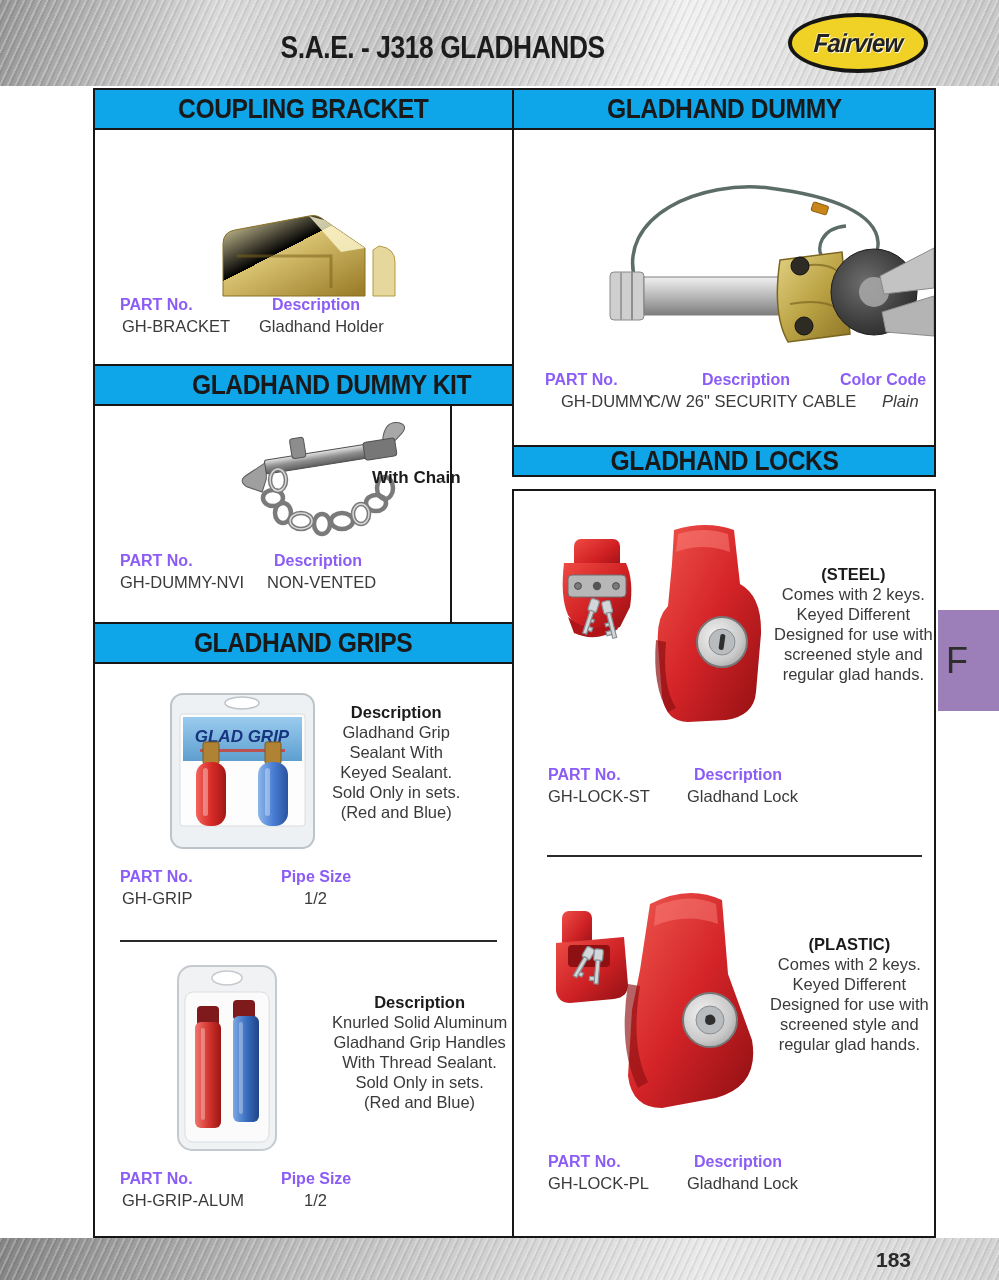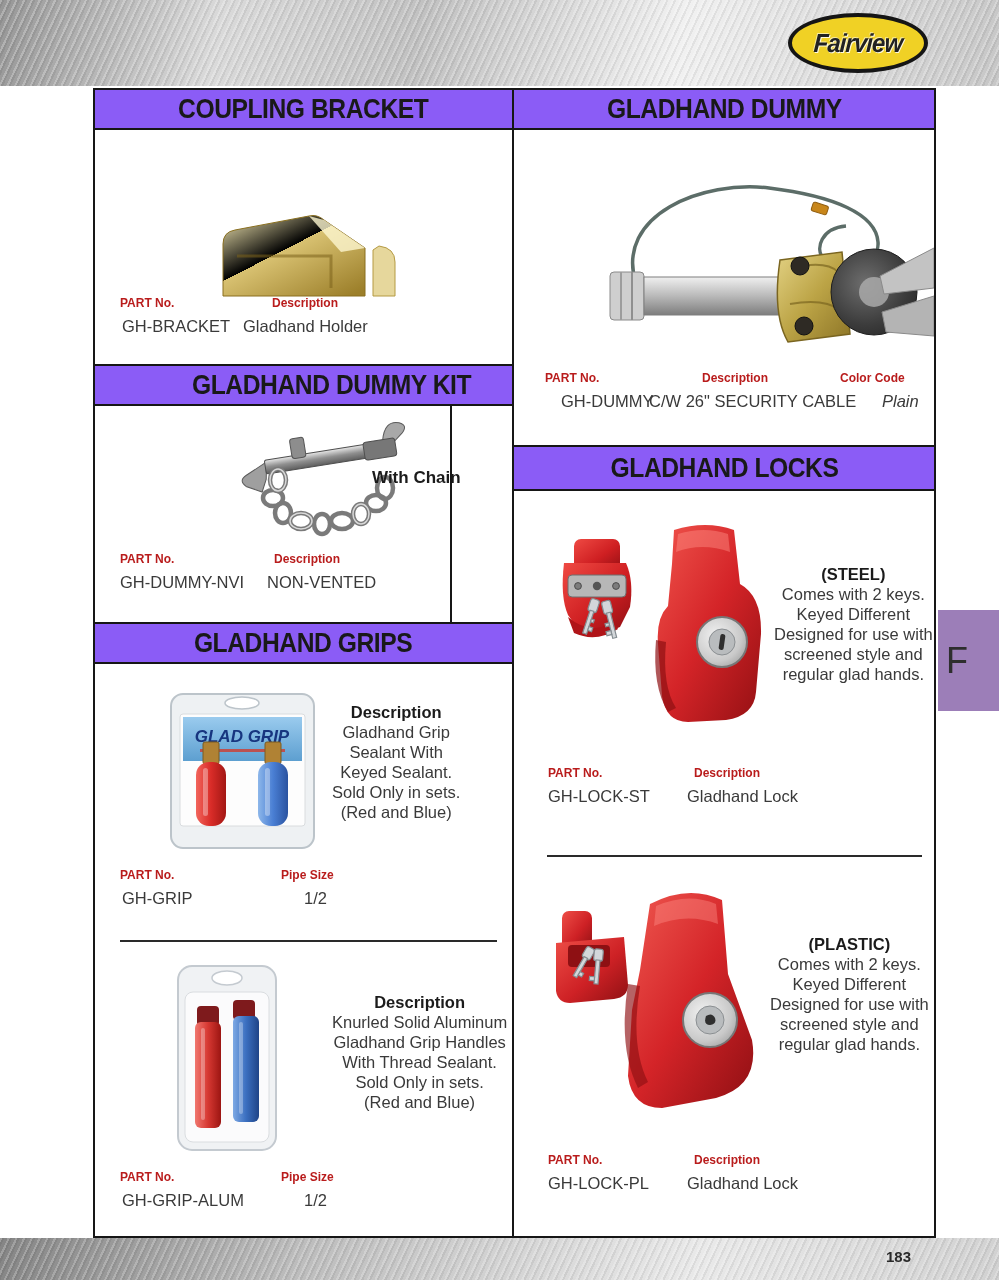--- a/index.html
+++ b/index.html
@@ -33,45 +33,46 @@
   .logo span{
     font-style:italic;font-weight:bold;font-size:26px;color:#222;
     transform:scaleX(0.92) skewX(-4deg);letter-spacing:-1px;
     text-shadow:1px 1px 0 rgba(255,255,255,0.85), -1px -1px 0 rgba(255,255,255,0.55);
   }
   .cell{
     position:absolute;box-sizing:border-box;background:#ffffff;
     border:2px solid #161616;
   }
   .cell.hdr{
-    background:#8b5cf6;display:flex;align-items:center;justify-content:center;
+    background:#0ea5e9;display:flex;align-items:center;justify-content:center;
   }
   .cell.hdr span{
     font-size:28px;font-weight:bold;color:#191919;white-space:nowrap;
     display:inline-block;transform:scaleX(0.88);transform-origin:center;letter-spacing:-0.5px;
   }
-  .lbl{position:absolute;font-size:12px;font-weight:bold;color:#b91c1c;white-space:nowrap;}
+  .lbl{position:absolute;font-size:16px;font-weight:bold;color:#8b5cf6;white-space:nowrap;}
   .val{position:absolute;font-size:16.5px;color:#3a3a3a;white-space:nowrap;}
   .desc-block{position:absolute;font-size:16.5px;color:#3a3a3a;line-height:20px;white-space:nowrap;text-align:center;}
   .desc-block .dl{font-weight:bold;color:#1b1b1b;}
   .divider{position:absolute;height:2px;background:#2a2a2a;}
   .caption{position:absolute;font-size:17px;font-weight:bold;color:#1b1b1b;white-space:nowrap;}
   .img-wrap{position:absolute;}
   .side-tab{
     position:absolute;left:938px;top:610px;width:61px;height:101px;
     background:#9c7eb8;display:flex;align-items:center;
   }
   .side-tab span{font-size:36px;font-weight:400;color:#2e2e2e;padding-left:8px;}
   .footer{position:absolute;left:0;top:1238px;width:999px;height:42px;}
-  .page-num{position:absolute;right:88px;top:1248px;font-size:15px;font-weight:bold;color:#2a2a2a;}
+  .page-num{position:absolute;right:88px;top:1248px;font-size:21px;font-weight:bold;color:#2a2a2a;}
 </style>
 </head>
 <body>
 
 <div class="topbar metal">
+  <div class="page-title"><span>S.A.E. - J318 GLADHANDS</span></div>
   <div class="logo">
     <span>Fairview</span>
   </div>
 </div>
 
 <div class="cell hdr" style="left:93px;top:88px;width:421px;height:42px;">
   <span>COUPLING BRACKET</span>
 </div>
 <div class="cell" style="left:93px;top:128px;width:421px;height:238px;">
   <div class="img-wrap" style="left:118px;top:82px;">
@@ -86,21 +87,21 @@
       </defs>
       <path d="M10 32 Q10 20 22 18 L96 4 Q104 2 111 8 L152 36 L152 84 L10 84 Z" fill="url(#brassg)" stroke="#8a6f1f" stroke-width="1"></path>
       <path d="M24 44 L118 44 L118 76" fill="none" stroke="#7c621c" stroke-width="3" opacity="0.55"></path>
       <path d="M96 4 L111 8 L152 36 L128 40 Z" fill="#fdf6cf" opacity="0.8"></path>
       <path d="M166 34 q16 2 16 16 L182 84 L160 84 L160 38 Z" fill="#e6d79c" stroke="#b59a43" stroke-width="1"></path>
     </svg>
   </div>
   <div class="lbl" style="left:25px;top:166px;">PART No.</div>
   <div class="lbl" style="left:177px;top:166px;">Description</div>
   <div class="val" style="left:27px;top:187px;">GH-BRACKET</div>
-  <div class="val" style="left:148px;top:187px;">Gladhand Holder</div>
+  <div class="val" style="left:164px;top:187px;">Gladhand Holder</div>
 </div>
 
 <div class="cell hdr" style="left:93px;top:364px;width:478px;height:42px;text-align:right;">
   <span>GLADHAND DUMMY KIT</span>
 </div>
 <div class="cell" style="left:93px;top:404px;width:359px;height:220px;">
   <div class="img-wrap" style="left:120px;top:14px;">
     <svg width="215" height="120" viewBox="0 0 215 120">
       <defs>
         <linearGradient id="barg" x1="0" y1="0" x2="0" y2="1">
@@ -272,21 +273,21 @@
     </svg>
   </div>
   <div class="lbl" style="left:31px;top:241px;">PART No.</div>
   <div class="lbl" style="left:188px;top:241px;">Description</div>
   <div class="lbl" style="left:326px;top:241px;">Color Code</div>
   <div class="val" style="left:33px;top:262px;margin-left:14px;">GH-DUMMY</div>
   <div class="val" style="left:135px;top:262px;">C/W 26" SECURITY CABLE</div>
   <div class="val" style="left:368px;top:262px;font-style:italic;">Plain</div>
 </div>
 
-<div class="cell hdr" style="left:512px;top:445px;width:424px;height:46px;text-align:right;">
+<div class="cell hdr" style="left:512px;top:445px;width:424px;height:32px;text-align:right;">
   <span>GLADHAND LOCKS</span>
 </div>
 <div class="cell" style="left:512px;top:489px;width:424px;height:749px;">
 
   <defs></defs>
   
   <div class="img-wrap" style="left:40px;top:46px;">
     <svg width="90" height="120" viewBox="0 0 90 120">
       <defs>
         <linearGradient id="redlk" x1="0" y1="0" x2="1" y2="1">

